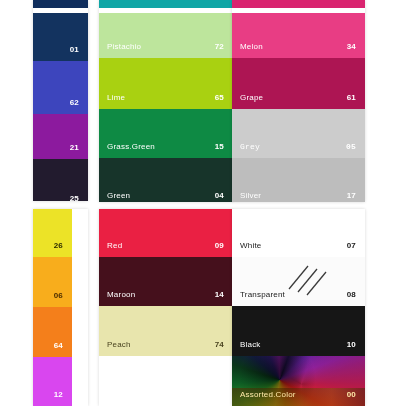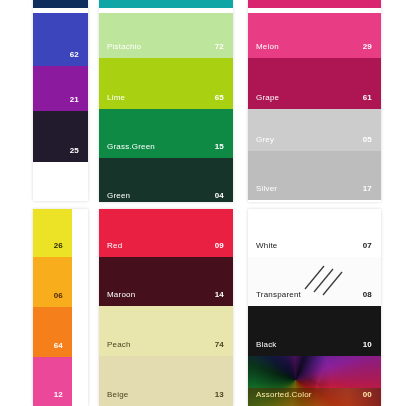--- a/index.html
+++ b/index.html
@@ -22,21 +22,21 @@
     height: 406px;
   }
 
   .col {
     position: absolute;
     top: 0;
     height: 406px;
   }
   .col-1 { left: 33px;  width: 55px; }
   .col-2 { left: 99px;  width: 134px; }
-  .col-3 { left: 248px; width: 133px; }
+  .col-3 { left: 232px; width: 133px; }
 
   .group {
     position: absolute;
     left: 0;
     width: 100%;
     overflow: hidden;
     box-shadow: 0 0 3px rgba(0,0,0,0.16);
     background: #ffffff;
   }
   .group-top    { top: 0px;   height: 202px; }
@@ -142,20 +142,23 @@
   .swatch .label, .swatch .code { z-index: 3; }
 </style>
 </head>
 <body style="background: rgb(255, 255, 255);">
 
 <div id="board">
     <div class="col col-1">
       <div class="group group-top">
         <div class="strip" style="background: rgb(15, 45, 92);"></div>
         <div style="position: absolute; left: 0px; right: 0px; top: 13px;">
+          <div class="swatch" title=" 01" style="height: 48px; background: rgb(19, 51, 95);">
+            <span class="code" style="color: rgb(255, 255, 255);">01</span>
+          </div>
           <div class="swatch" title=" 62" style="height: 53px; background: rgb(61, 69, 189);">
             <span class="code" style="color: rgb(255, 255, 255); margin-left: 40px;">62</span>
           </div>
           <div class="swatch" title=" 21" style="height: 45px; background: rgb(140, 26, 158);">
             <span class="code" style="color: rgb(255, 255, 255);">21</span>
           </div>
           <div class="swatch" title=" 25" style="height: 51px; background: rgb(34, 27, 46);">
             <span class="code" style="color: rgb(255, 255, 255);">25</span>
           </div>
         </div>
@@ -164,21 +167,21 @@
         <div style="position: absolute; left: 0px; right: 16px; top: 0px;">
           <div class="swatch" title=" 26" style="height: 48px; background: rgb(236, 227, 39);">
             <span class="code" style="color: rgb(43, 43, 0);">26</span>
           </div>
           <div class="swatch" title=" 06" style="height: 50px; background: rgb(248, 173, 28);">
             <span class="code" style="color: rgb(74, 44, 0);">06</span>
           </div>
           <div class="swatch" title=" 64" style="height: 50px; background: rgb(244, 127, 27);">
             <span class="code" style="color: rgb(255, 255, 255);">64</span>
           </div>
-          <div class="swatch" title=" 12" style="height: 49px; background: #ec4899;">
+          <div class="swatch" title=" 12" style="height: 49px; background: #d946ef;">
             <span class="code" style="color: rgb(255, 255, 255);">12</span>
           </div>
         </div>
       </div>
     </div>
     <div class="col col-2">
       <div class="group group-top">
         <div class="strip" style="background: rgb(16, 166, 166);"></div>
         <div style="position: absolute; left: 0px; right: 0px; top: 13px;">
           <div class="swatch" title="Pistachio 72" style="height: 45px; background: rgb(189, 229, 156);">
@@ -206,40 +209,36 @@
             <span class="code" style="color: rgb(255, 255, 255);">09</span>
           </div>
           <div class="swatch" title="Maroon 14" style="height: 49px; background: rgb(69, 16, 28);">
             <span class="label" style="color: rgb(255, 255, 255);">Maroon</span>
             <span class="code" style="color: rgb(255, 255, 255);">14</span>
           </div>
           <div class="swatch" title="Peach 74" style="height: 50px; background: rgb(232, 229, 173);">
             <span class="label" style="color: rgb(74, 68, 32);">Peach</span>
             <span class="code" style="color: rgb(74, 68, 32);">74</span>
           </div>
-          <div class="swatch" title="Beige 13" style="height: 50px; background: rgb(227, 220, 176);">
-            <span class="label" style="color: rgb(74, 68, 32);">Beige</span>
-            <span class="code" style="color: rgb(74, 68, 32);">13</span>
-          </div>
         </div>
       </div>
     </div>
     <div class="col col-3">
       <div class="group group-top">
         <div class="strip" style="background: rgb(217, 36, 111);"></div>
         <div style="position: absolute; left: 0px; right: 0px; top: 13px;">
           <div class="swatch" title="Melon 63" style="height: 45px; background: rgb(232, 61, 132);">
             <span class="label" style="color: rgb(255, 255, 255);">Melon</span>
-            <span class="code" style="color: rgb(255, 255, 255);">29</span>
+            <span class="code" style="color: rgb(255, 255, 255);">34</span>
           </div>
           <div class="swatch" title="Grape 61" style="height: 51px; background: rgb(173, 21, 83);">
             <span class="label" style="color: rgb(255, 255, 255);">Grape</span>
             <span class="code" style="color: rgb(255, 255, 255);">61</span>
           </div>
-          <div class="swatch" title="Grey 05" style="height: 42px; background: rgb(204, 204, 204);">
+          <div class="swatch" title="Grey 05" style="height: 49px; background: rgb(204, 204, 204); font-family: Liberation Mono, monospace;">
             <span class="label" style="color: rgb(255, 255, 255);">Grey</span>
             <span class="code" style="color: rgb(255, 255, 255);">05</span>
           </div>
           <div class="swatch" title="Silver 17" style="height: 49px; background: rgb(189, 189, 189);">
             <span class="label" style="color: rgb(255, 255, 255);">Silver</span>
             <span class="code" style="color: rgb(255, 255, 255);">17</span>
           </div>
         </div>
       </div>
       <div class="group group-bottom">

